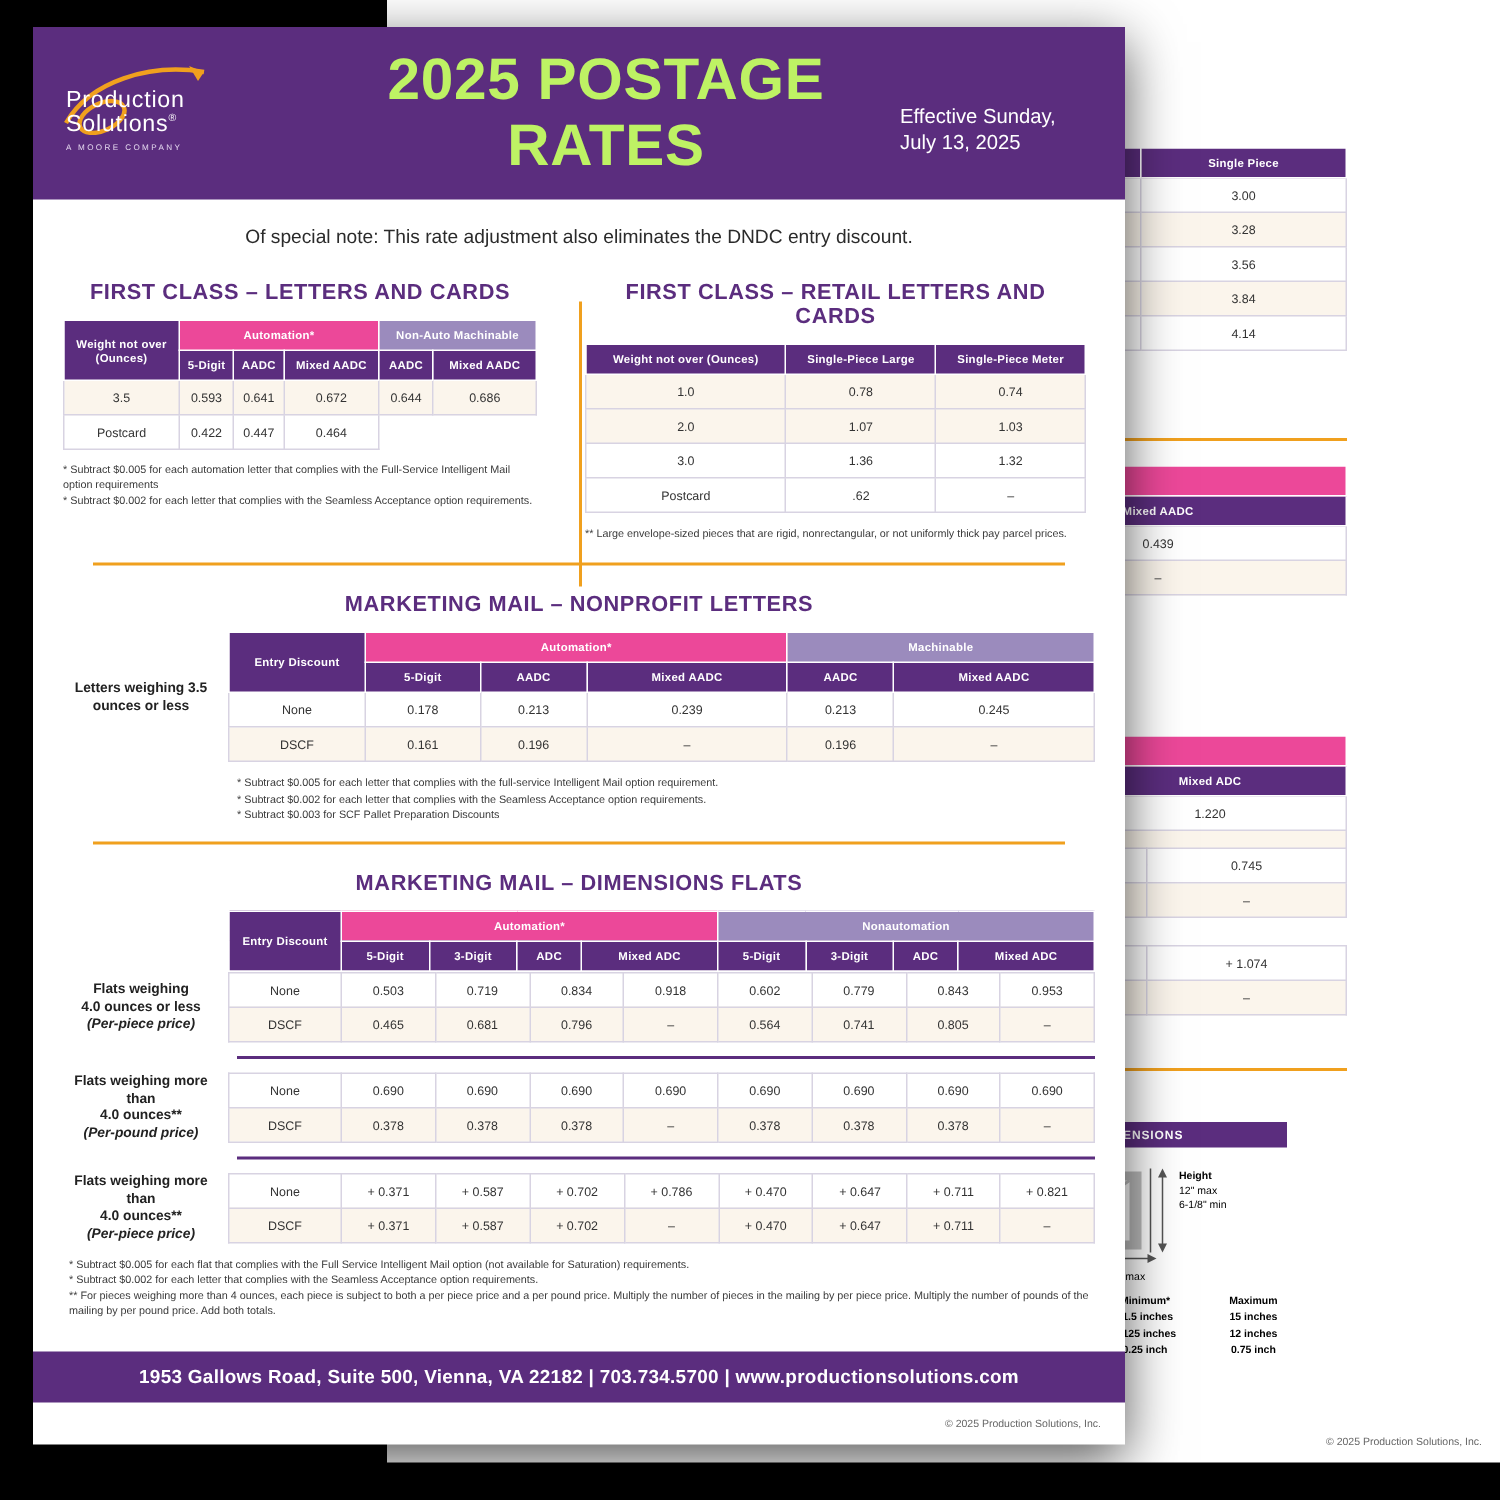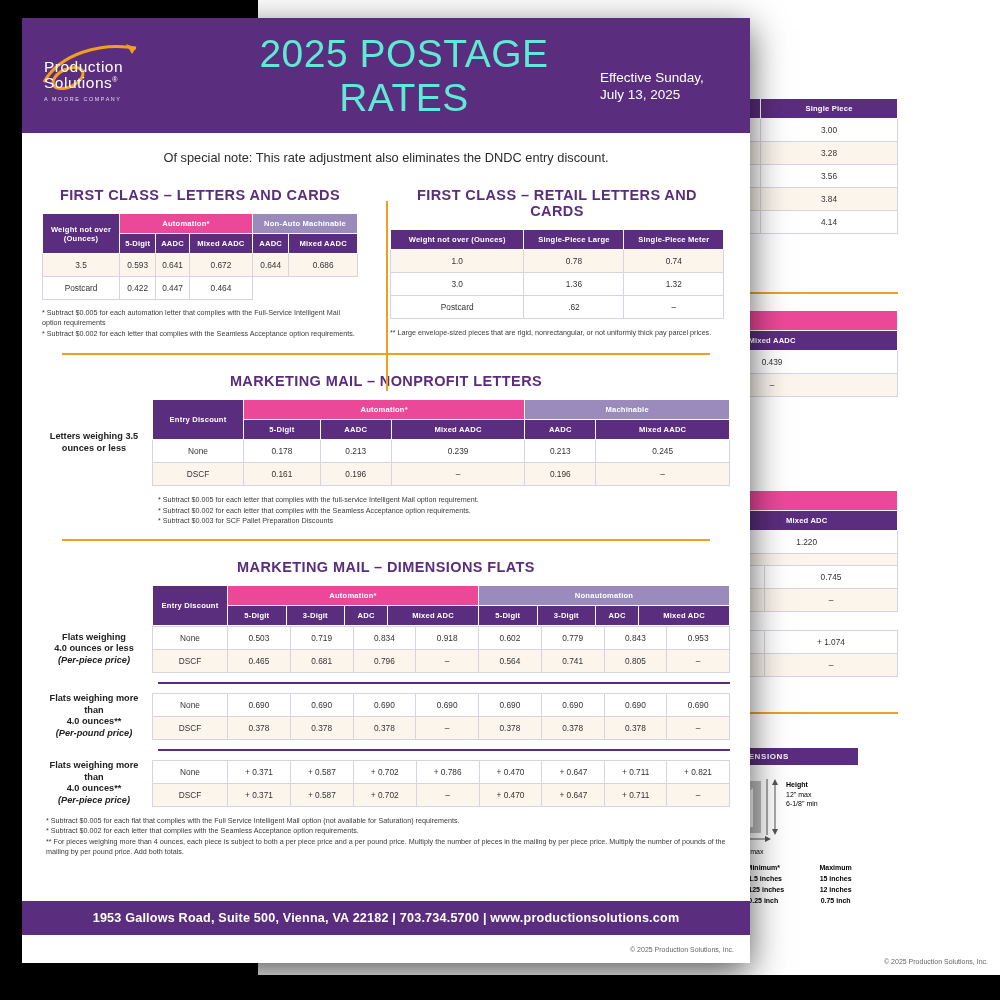--- a/index.html
+++ b/index.html
@@ -37,21 +37,21 @@
     width:180px;height:115px;position:relative;flex:0 0 180px;
     display:flex;flex-direction:column;justify-content:center;padding-left:22px;box-sizing:border-box;
   }
   .logo svg{position:absolute;left:18px;top:24px;}
   .logo-text{position:relative;color:#fff;margin-top:10px;}
   .logo-text .l1{font-size:15.5px;letter-spacing:.5px;line-height:1.05;font-weight:400;}
   .logo-text .l2{font-size:15.5px;letter-spacing:.5px;line-height:1.05;font-weight:400;}
   .logo-text .l2 sup{font-size:7px;vertical-align:super;}
   .logo-text .l3{font-size:5.4px;letter-spacing:1.6px;margin-top:5px;color:#e4d7ef;}
   .hdr-title{
-    flex:1;text-align:center;color:#5eead4;font-size:39px;font-weight:normal;
+    flex:1;text-align:center;color:#bef264;font-size:39px;font-weight:bold;
     letter-spacing:.5px;padding-left:6px;
   }
   .hdr-eff{
     width:150px;flex:0 0 150px;color:#fff;font-size:13.5px;line-height:1.25;
     padding-right:18px;box-sizing:border-box;margin-top:22px;
   }
 
   .note{
     text-align:center;font-size:12.8px;color:#2b2b2b;padding:17px 0 8px;
   }
@@ -390,20 +390,25 @@
               <th>Single-Piece Large</th>
               <th>Single-Piece Meter</th>
             </tr>
           </thead>
           <tbody>
             <tr class="alt">
                 <td>1.0</td>
                 <td>0.78</td>
                 <td>0.74</td>
               </tr>
+            <tr class="alt">
+                <td>2.0</td>
+                <td>1.07</td>
+                <td>1.03</td>
+              </tr>
             <tr>
                 <td>3.0</td>
                 <td>1.36</td>
                 <td>1.32</td>
               </tr>
             <tr>
                 <td>Postcard</td>
                 <td>.62</td>
                 <td>–</td>
               </tr>

